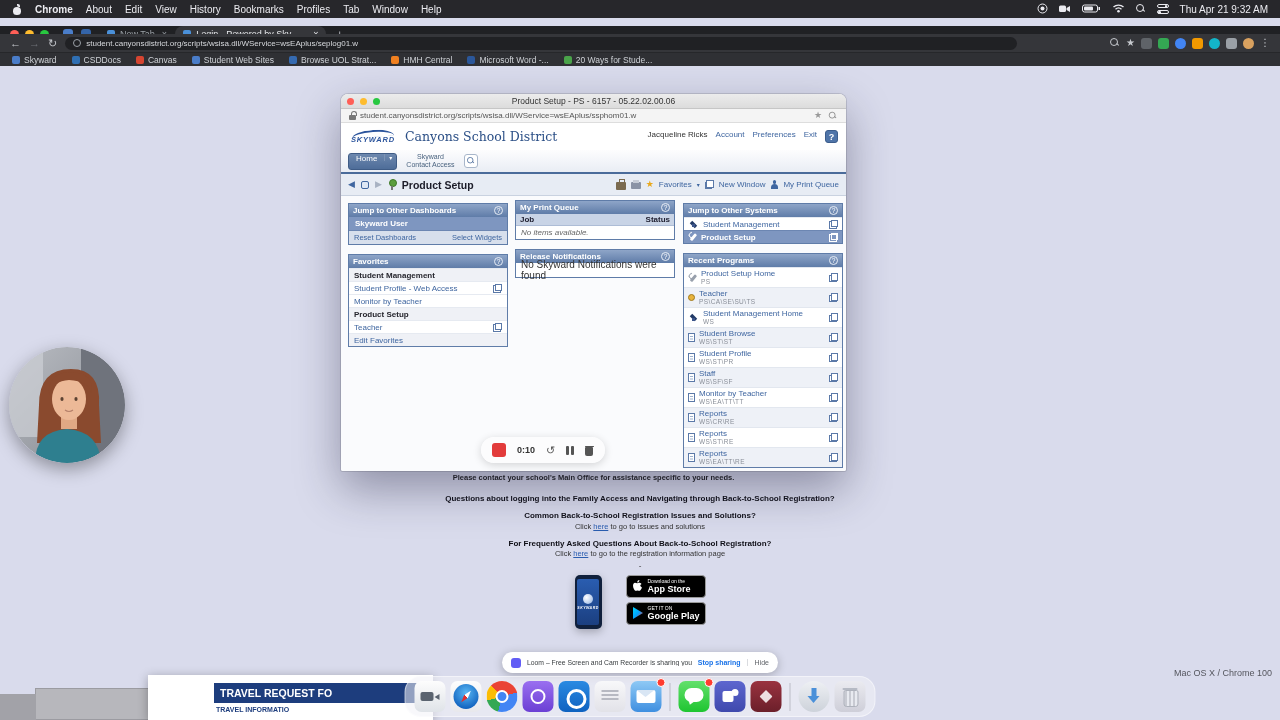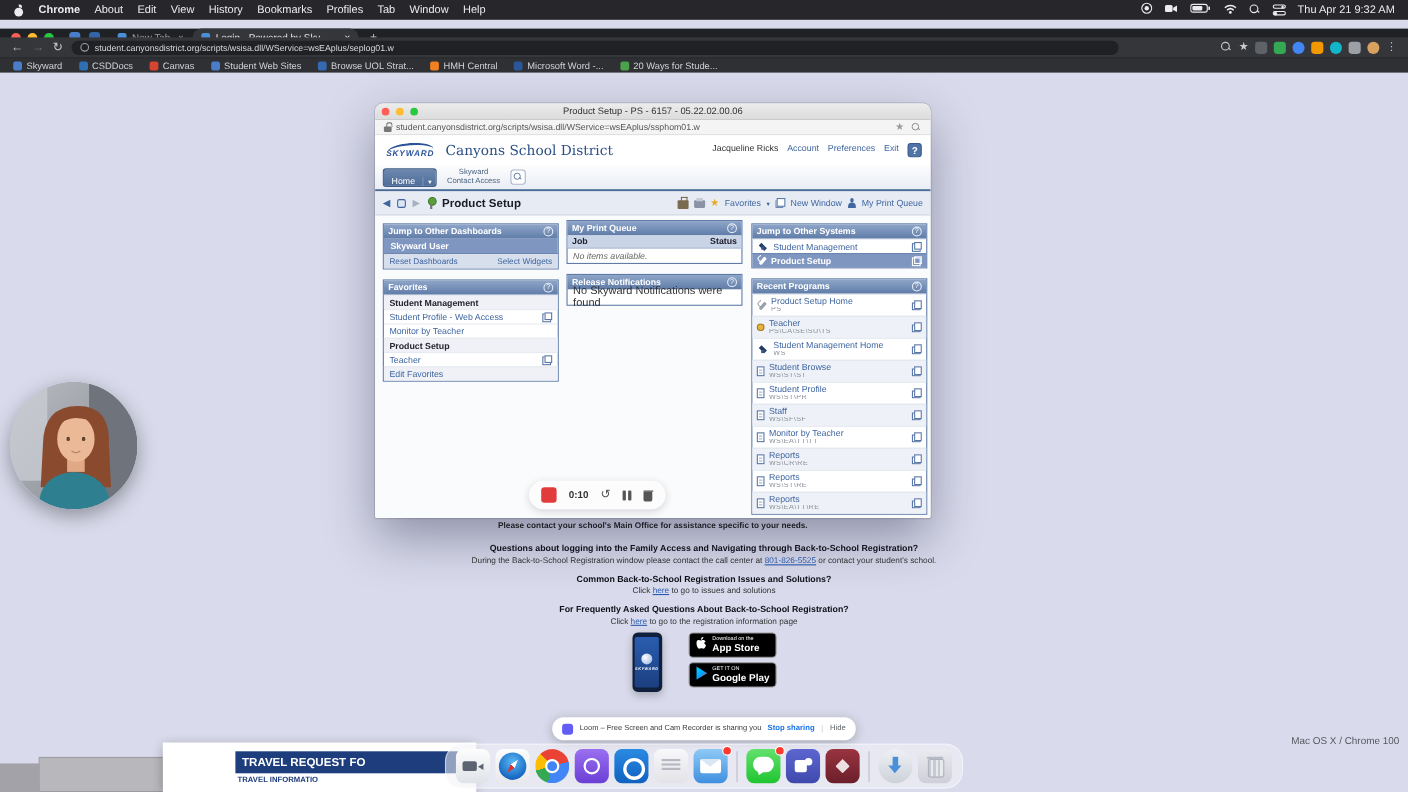--- a/index.html
+++ b/index.html
@@ -74,21 +74,21 @@
 .shead{height:27px;background:#fff;display:flex;align-items:center;padding:0 8px}
 .sky-logo{display:flex;flex-direction:column;align-items:center;width:48px}
 .swoosh{width:42px;height:7px;border-top:2.5px solid #2b549c;border-radius:50% 50% 0 0/100% 100% 0 0;transform:rotate(-4deg)}
 .sky-text{font-size:7.5px;font-weight:bold;font-style:italic;color:#2b549c;letter-spacing:.8px;margin-top:-2px}
 .district{font-family:"DejaVu Serif","Liberation Serif",serif;font-size:12.5px;color:#2b4f86;margin-left:8px}
 .shead-right{margin-left:auto;display:flex;gap:8px;font-size:8px}
 .uname{color:#333}
 .hlink{color:#3f66a0}
 .qbtn{width:13px;height:13px;background:#4f74a8;border:1px solid #3c5d8c;border-radius:3px;color:#fff;font-size:9px;font-weight:bold;display:flex;align-items:center;justify-content:center}
 .snav{height:24px;background:linear-gradient(#fdfdfe,#e9edf4);border-bottom:2px solid #4a6b9a;display:flex;align-items:center;padding:0 7px;gap:9px}
-.home-tab{height:17px;background:linear-gradient(#6d88ae,#4e6d99);border:1px solid #3f5c86;border-radius:3px;color:#fff;font-size:8px;display:flex;align-items:flex-end}
+.home-tab{height:17px;background:linear-gradient(#6d88ae,#4e6d99);border:1px solid #3f5c86;border-radius:3px;color:#fff;font-size:8px;display:flex;align-items:flex-start}
 .home-tab .hl{padding:0 7px}
 .home-tab .hd{padding:0 4px;border-left:1px solid #7c93b5;font-size:6px}
 .appname{display:flex;flex-direction:column;align-items:center;font-size:7px;color:#4a637f;line-height:8px}
 .searchbox{width:14px;height:14px;border:1px solid #a8b6ca;border-radius:3px;background:#fff;display:flex;align-items:center;justify-content:center}
 .searchbox .mag{color:#4a6b9a;transform:scale(.8)}
 .sbar{height:22px;background:#e7ecf4;border-bottom:1px solid #c9d2e0;display:flex;align-items:center;padding:0 7px;gap:6px;font-size:8px}
 .nav-b{color:#3f66a0;font-size:9px;line-height:1}
 .nav-b.dim{color:#a8b2c2}
 .hist-sq{width:8px;height:8px;border:1px solid #3f66a0;border-radius:2px;background:#dce6f4;display:block}
 .pin{position:relative;width:8px;height:11px;display:block}
@@ -632,21 +632,20 @@
       <span class="pause">
           <i></i>
           <i></i>
         </span>
       <span class="trash"></span>
     </div>
 
     <div class="note">Please contact your school's Main Office for assistance specific to your needs.</div>
     <div class="faq">
       <div class="fq">Questions about logging into the Family Access and Navigating through Back-to-School Registration?</div>
-      <div class="fa"><span>During the Back-to-School Registration window please contact the call center at </span><span class="plink">801-826-5525</span><span> or contact your student's school.</span></div>
       <div class="fq">Common Back-to-School Registration Issues and Solutions?</div>
       <div class="fa"><span>Click </span><span class="plink">here</span><span> to go to issues and solutions</span></div>
       <div class="fq">For Frequently Asked Questions About Back-to-School Registration?</div>
       <div class="fa"><span>Click </span><span class="plink">here</span><span> to go to the registration information page</span></div>
       <div class="fdash">-</div>
     </div>
 
     <div class="badges">
       <div class="phone">
         <div class="pscreen">

